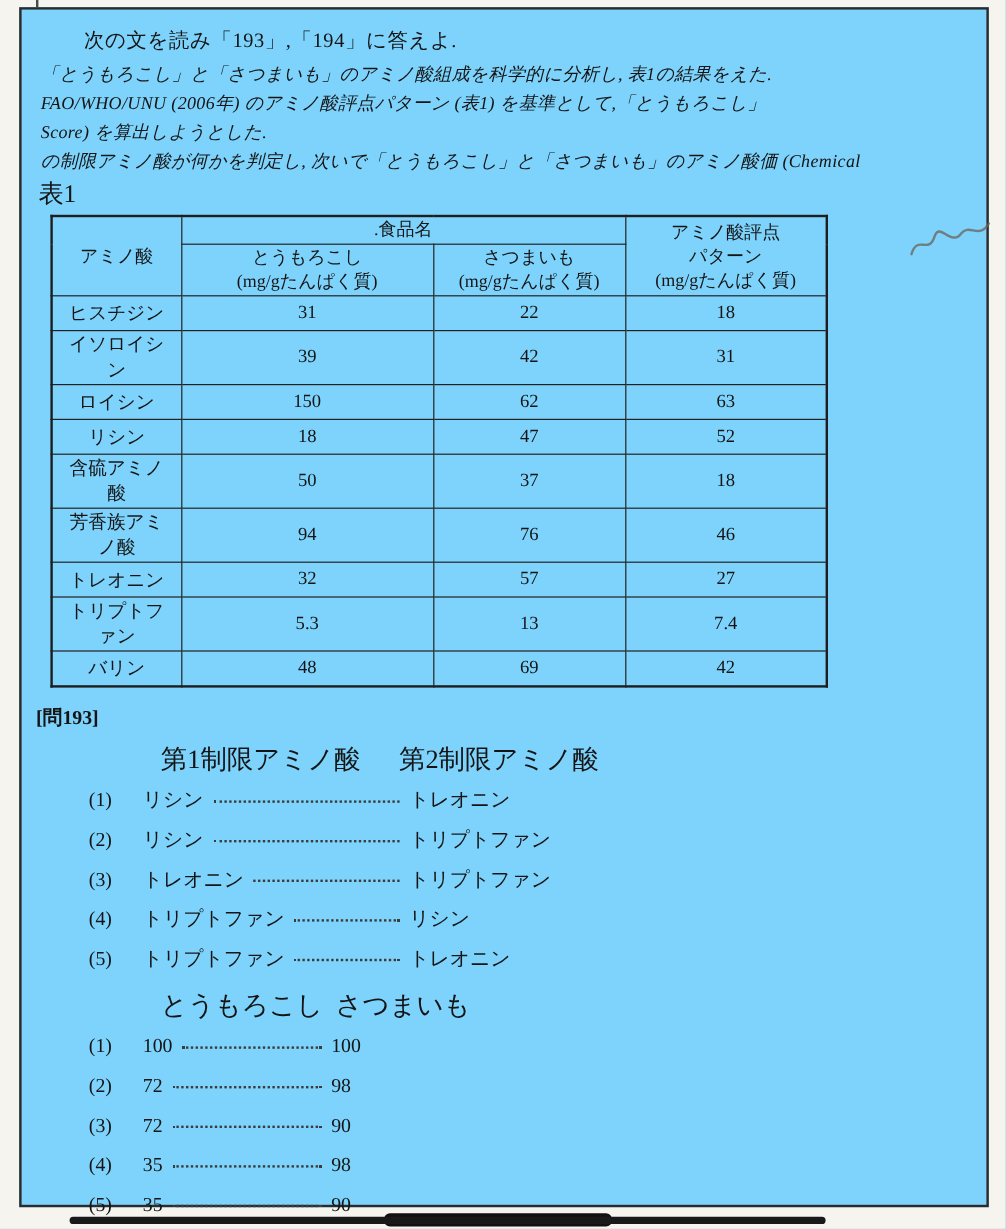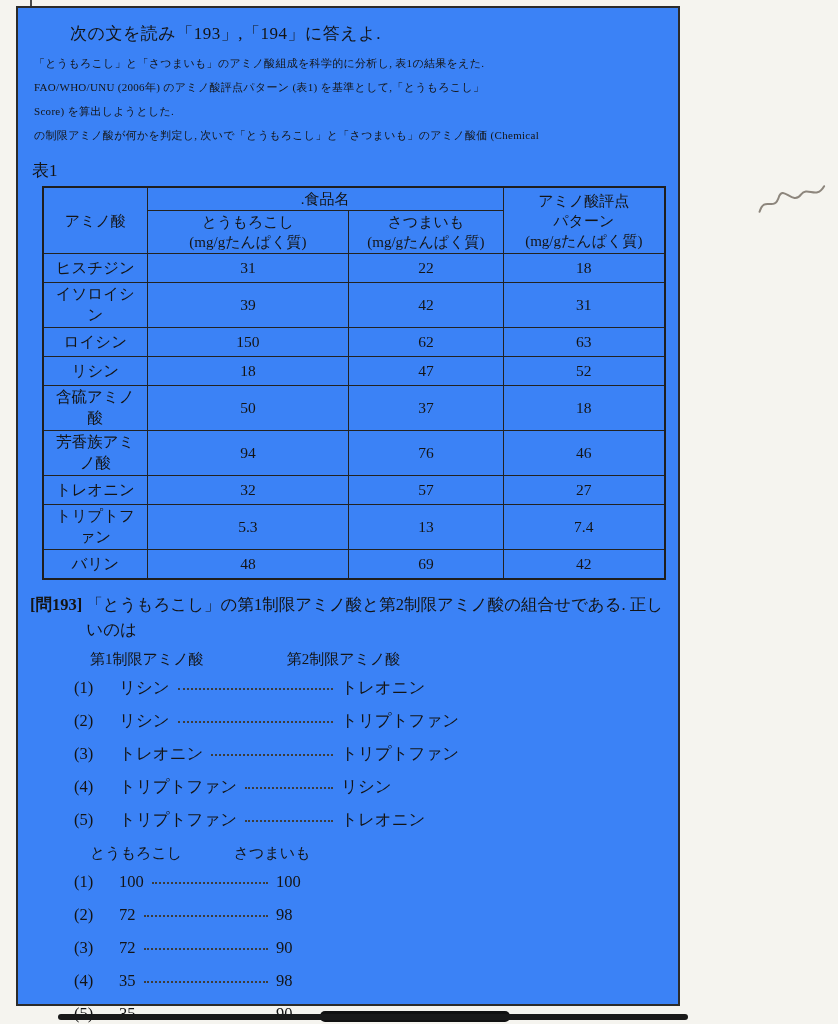--- a/index.html
+++ b/index.html
@@ -3,43 +3,43 @@
 <meta charset="utf-8">
 <style>
   html,body{margin:0;padding:0;}
   body{
     width:838px;height:1024px;position:relative;overflow:hidden;
     background:#f5f4ef;
     font-family:"Liberation Serif","DejaVu Serif",serif;
     color:#141414;
   }
   .frame{
-    position:absolute;left:16px;top:6px;width:664px;height:1000px;
-    border:2px solid #2b2b2b;background:#3b82f6;
+    position:absolute;left:16px;top:6px;width:808px;height:1000px;
+    border:2px solid #2b2b2b;background:#7dd3fc;
     padding:8px 12px;box-sizing:border-box;
   }
   .intro{margin:6px 0 6px 40px;font-size:17px;letter-spacing:.5px;}
-  .para{margin:4px 0 0 4px;font-size:11px;line-height:24px;letter-spacing:.3px;}
+  .para{margin:4px 0 0 4px;font-size:15px;line-height:24px;letter-spacing:.3px;font-style:italic;}
   .para div{white-space:nowrap;}
-  .tlabel{margin:12px 0 4px 2px;font-size:17px;}
+  .tlabel{margin:0 0 4px 2px;font-size:21px;}
   table.amino{
     border-collapse:collapse;margin-left:12px;
     border:2.5px solid #1e1e1e;background:transparent;
     font-size:15.5px;
   }
   table.amino th,table.amino td{
     border:1.5px solid #222;text-align:center;padding:1px 10px;
     font-weight:normal;color:#141414;
   }
   table.amino td{height:26px;}
   table.amino th{line-height:20px;font-size:15px;}
   .qhead{margin-top:12px;font-size:16.5px;line-height:25px;display:flex;}
   .qlabel{font-weight:bold;margin-right:4px;white-space:nowrap;}
   .qcont{margin-left:26px;font-size:16.5px;line-height:24px;}
-  .cols{margin:8px 0 2px 60px;font-size:15px;}
+  .cols{margin:8px 0 2px 104px;font-size:22px;}
   .cols .c1{display:inline-block;}
   .cols.q193 .c1{width:193px;}
   .cols.q194 .c1{width:140px;}
   .opt{display:flex;align-items:center;height:33px;margin-left:44px;font-size:16.5px;}
   .opt .num{width:45px;}
   .opt .lead{display:flex;align-items:center;}
   .opt.q193 .lead{width:220px;}
   .opt.q194 .lead{width:155px;}
   .opt .first{white-space:nowrap;}
   .opt .leader{flex:1;border-top:2.2px dotted #3c3c3c;align-self:center;margin:3px 6px 0 8px;height:0;}
@@ -148,21 +148,20 @@
         <td>バリン</td>
         <td>48</td>
         <td>69</td>
         <td>42</td>
       </tr>
     </tbody>
   </table>
 
   <div class="qhead">
     <span class="qlabel">[問193]</span>
-    <span>「とうもろこし」の第1制限アミノ酸と第2制限アミノ酸の組合せである. 正しいのは</span>
   </div>
 
   <div class="cols q193">
     <span class="c1">第1制限アミノ酸</span>
     <span>第2制限アミノ酸</span>
   </div>
 
   <div class="opt q193">
     <span class="num">(1)</span>
     <span class="lead">

